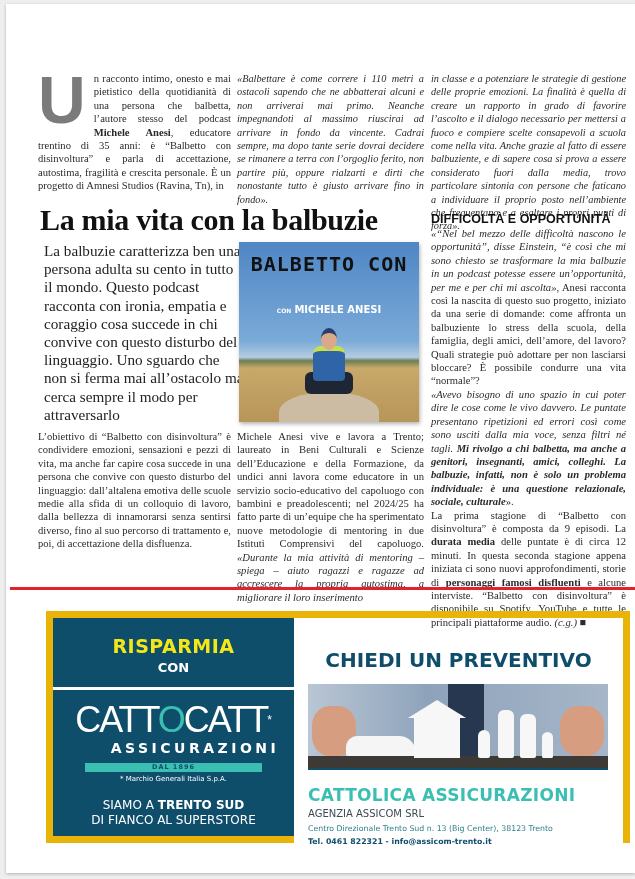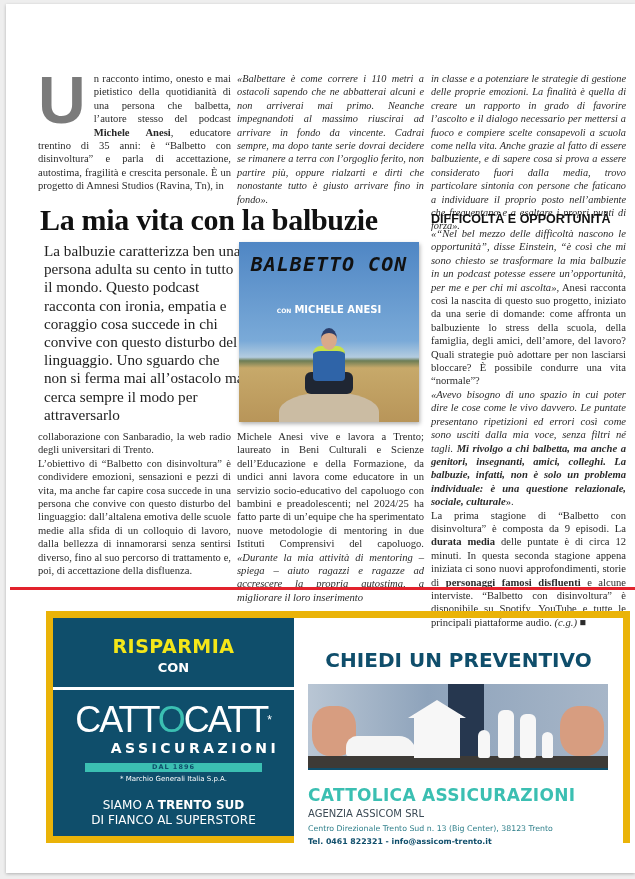--- a/index.html
+++ b/index.html
@@ -15,21 +15,21 @@
   .col p{margin:0;}
   .it{font-style:italic;}
   .b{font-weight:bold;}
   .dropcap{float:left;font-family:"Liberation Sans",sans-serif;font-weight:bold;font-size:66px;line-height:52px;color:#7b7b7b;margin:2px 8px 0 0;}
 
   .kicker{position:absolute;left:36px;top:181px;font-family:"Liberation Serif",serif;font-weight:bold;font-size:16px;color:#222;}
   .headline{position:absolute;left:34px;top:199px;font-family:"Liberation Serif",serif;font-weight:bold;font-size:30px;letter-spacing:-0.3px;color:#111;white-space:nowrap;}
   .standfirst{position:absolute;left:38px;top:238px;width:200px;font-size:15.2px;line-height:18.2px;color:#222;}
 
   .cover{position:absolute;left:233px;top:238px;width:180px;height:180px;overflow:hidden;background:linear-gradient(#4f86c4 0%,#7aaad8 55%,#b3cce0 64%,#6c7d55 66%,#c7a96a 70%,#b89559 100%);box-shadow:1px 2px 4px rgba(0,0,0,.3);}
-  .cover .ct{position:absolute;left:0;top:12px;width:180px;text-align:center;font-family:"DejaVu Sans Mono",monospace;font-weight:bold;font-size:20px;line-height:20px;color:#111;letter-spacing:1px;font-style:italic;}
+  .cover .ct{position:absolute;left:0;top:12px;width:180px;text-align:center;font-family:"DejaVu Sans Mono",monospace;font-weight:bold;font-size:20px;line-height:20px;color:#111;letter-spacing:1px;}
   .cover .cs{position:absolute;left:0;top:62px;width:180px;text-align:center;font-family:"DejaVu Sans",sans-serif;font-weight:bold;font-size:10px;color:#fff;}
   .cover .cs small{font-size:6px;margin-right:3px;}
   .rock{position:absolute;left:40px;top:150px;width:100px;height:40px;border-radius:50% 50% 0 0;background:#cbbca3;}
   .person-body{position:absolute;left:74px;top:104px;width:32px;height:30px;border-radius:8px 8px 4px 4px;background:#2f64a8;border-top:5px solid #c6e04a;}
   .person-head{position:absolute;left:82px;top:86px;width:16px;height:17px;border-radius:50%;background:#d9a98a;border-top:5px solid #2b3e6a;}
   .person-legs{position:absolute;left:66px;top:130px;width:48px;height:22px;background:#1f2633;border-radius:6px;}
 
   .red-rule{position:absolute;left:4px;top:583px;width:625px;height:3px;background:#e2222c;}
 
   .ad{position:absolute;left:40px;top:607px;width:570px;height:218px;border:7px solid #eab308;}
@@ -76,21 +76,20 @@
   <div class="cover">
     <div class="ct"><span>BALBETTO CON</span><br></div>
     <div class="cs"><small>CON</small><span>MICHELE ANESI</span></div>
     <div class="rock"></div>
     <div class="person-legs"></div>
     <div class="person-body"></div>
     <div class="person-head"></div>
   </div>
 
   <div class="col" style="left:32px;top:426px;width:193px;">
-    <p>collaborazione con Sanbaradio, la web radio degli universitari di Trento.</p>
     <p>L’obiettivo di “Balbetto con disinvoltura” è condividere emozioni, sensazioni e pezzi di vita, ma anche far capire cosa succede in una persona che convive con questo disturbo del linguaggio: dall’altalena emotiva delle scuole medie alla sfida di un colloquio di lavoro, dalla bellezza di innamorarsi senza sentirsi diverso, fino al suo percorso di trattamento e, poi, di accettazione della disfluenza.</p>
   </div>
 
   <div class="col it" style="left:231px;top:68px;width:187px;font-size:10.3px;">
     <p>«Balbettare è come correre i 110 metri a ostacoli sapendo che ne abbatterai alcuni e non arriverai mai primo. Neanche impegnandoti al massimo riuscirai ad arrivare in fondo da vincente. Cadrai sempre, ma dopo tante serie dovrai decidere se rimanere a terra con l’orgoglio ferito, non partire più, oppure rialzarti e dirti che nonostante tutto è giusto arrivare fino in fondo».</p>
   </div>
   <div class="col" style="left:231px;top:426px;width:187px;">
     <p><span>Michele Anesi vive e lavora a Trento; laureato in Beni Culturali e Scienze dell’Educazione e della Formazione, da undici anni lavora come educatore in un servizio socio-educativo del capoluogo con bambini e preadolescenti; nel 2024/25 ha fatto parte di un’equipe che ha sperimentato nuove metodologie di mentoring in due Istituti Comprensivi del capoluogo. </span><span class="it">«Durante la mia attività di mentoring – spiega – aiuto ragazzi e ragazze ad accrescere la propria autostima, a migliorare il loro inserimento</span></p>
   </div>
 

